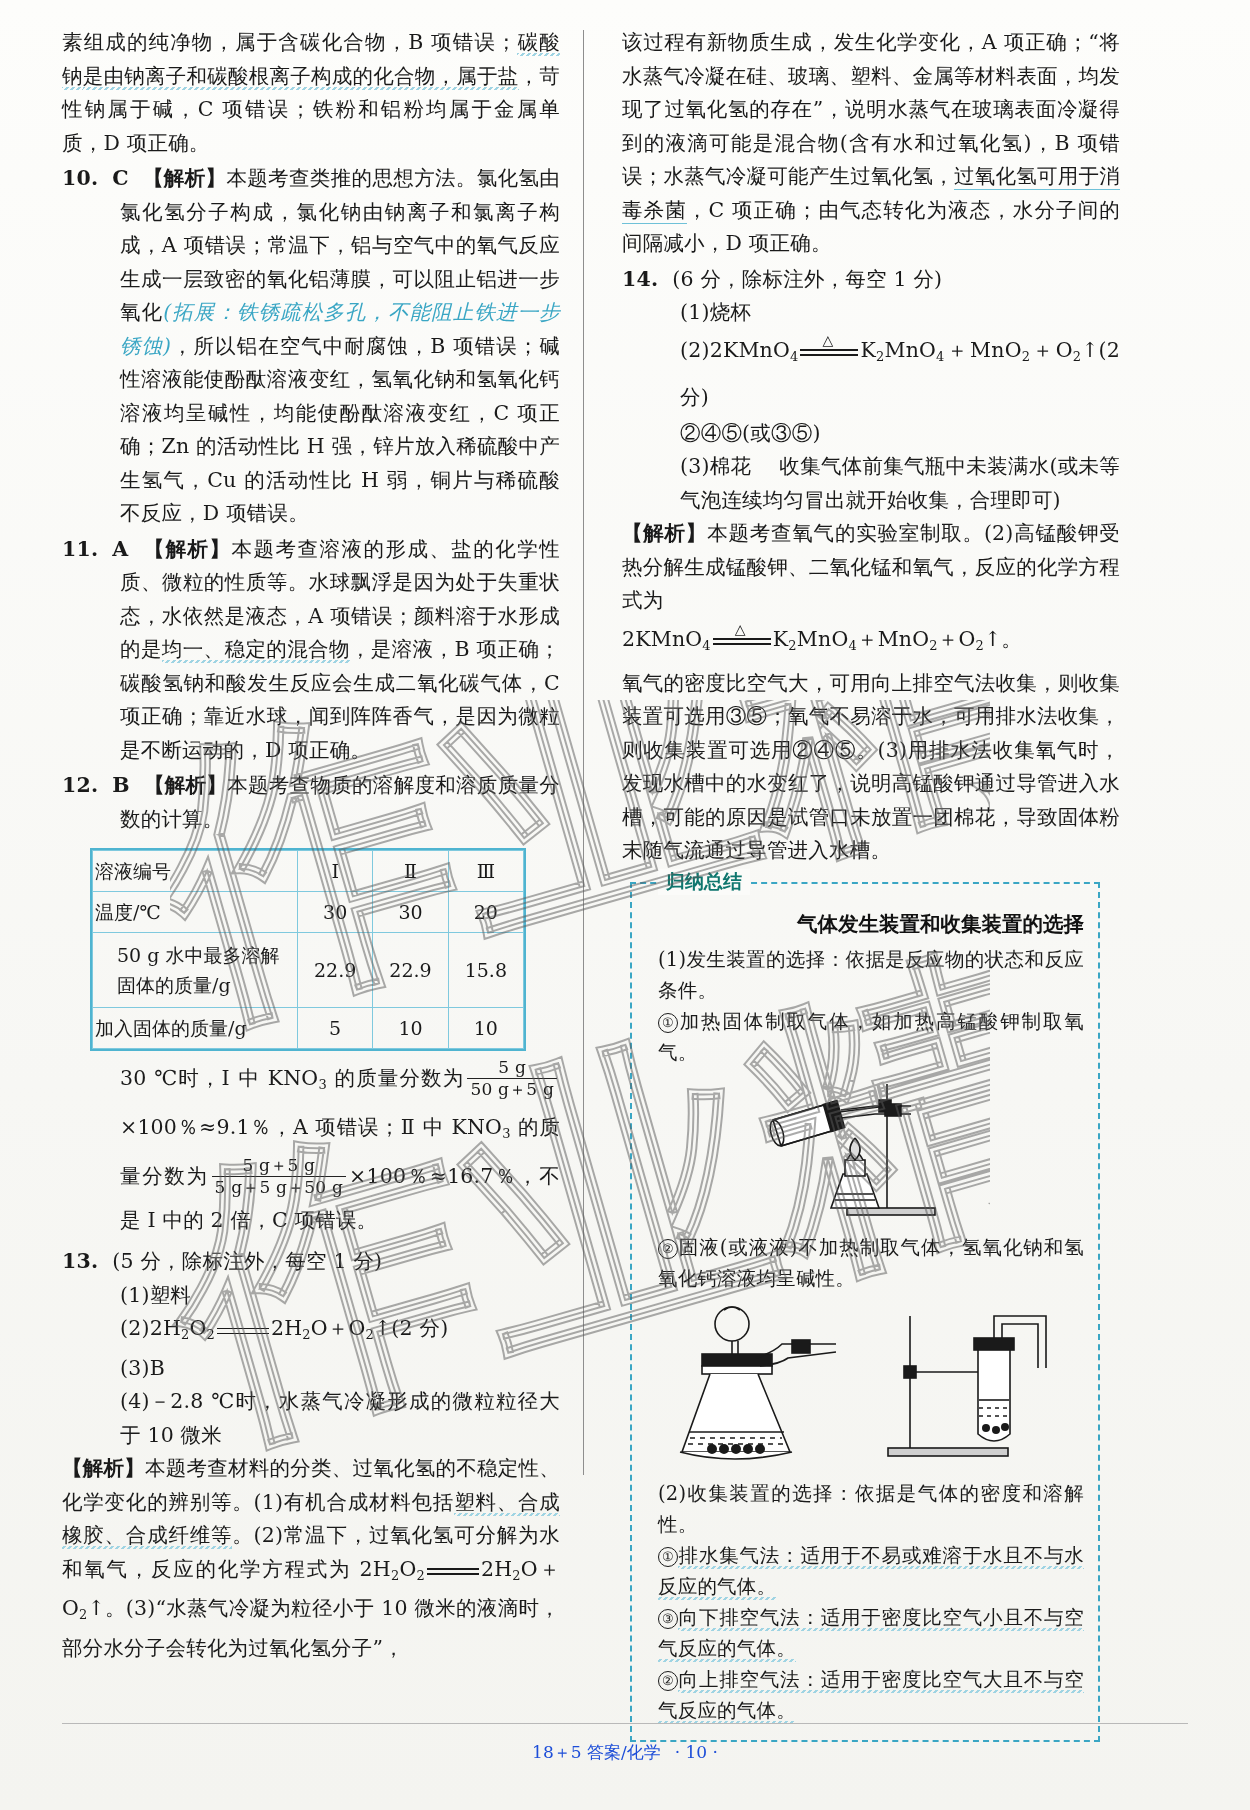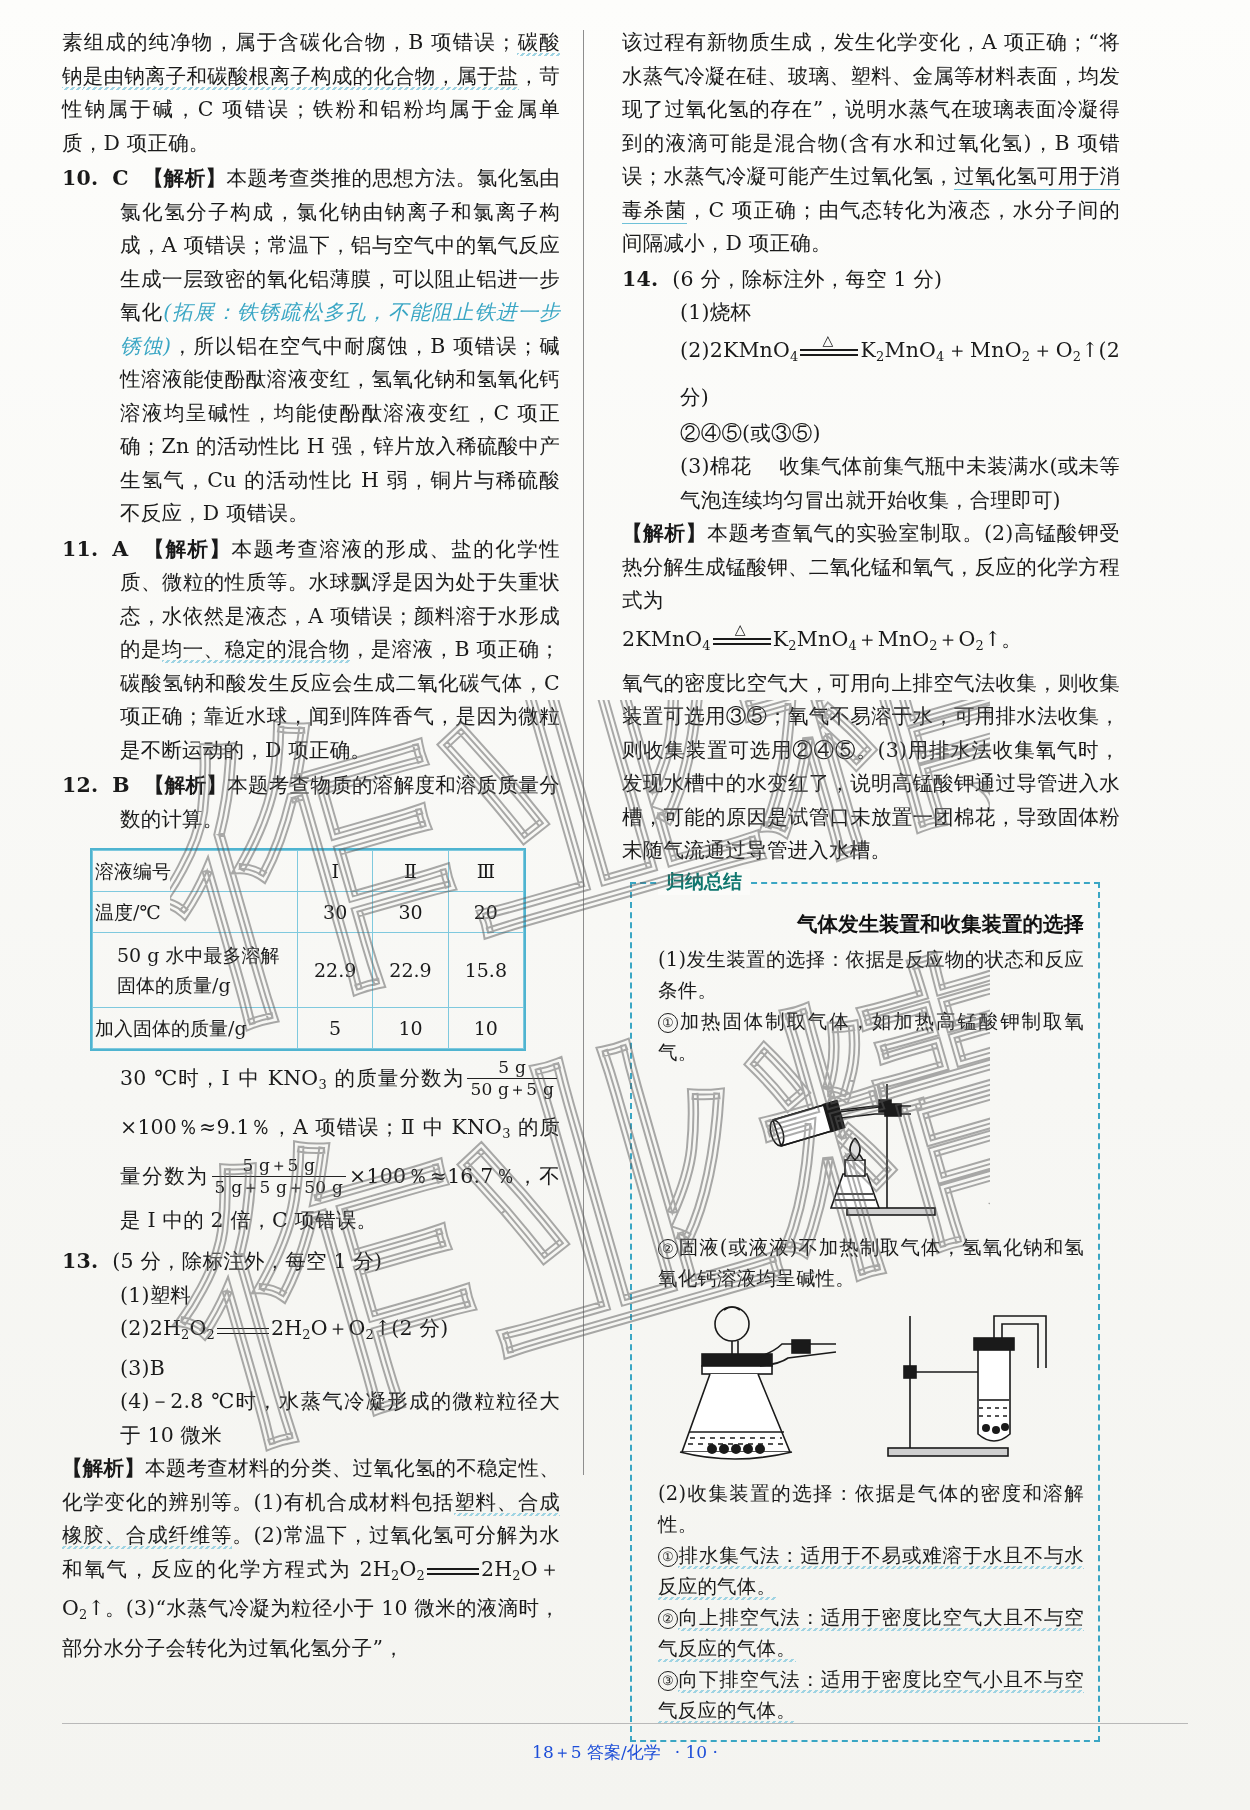--- a/index.html
+++ b/index.html
@@ -266,22 +266,22 @@
               </g>
 
               <path d="M112 36 L112 14 L164 14 L164 66"></path>
               <path d="M120 36 L120 22 L156 22 L156 66"></path>
             </g>
           </svg>
         </div>
 
         <div class="tx"><span>(2)收集装置的选择：依据是气体的密度和溶解性。</span></div>
         <div class="tx"><span class="circnum">①</span><span class="wavy">排水集气法：适用于不易或难溶于水且不与水反应的气体。</span></div>
+        <div class="tx"><span class="circnum">③</span><span class="wavy">向下排空气法：适用于密度比空气小且不与空气反应的气体。</span></div>
         <div class="tx"><span class="circnum">②</span><span class="wavy">向上排空气法：适用于密度比空气大且不与空气反应的气体。</span></div>
-        <div class="tx"><span class="circnum">③</span><span class="wavy">向下排空气法：适用于密度比空气小且不与空气反应的气体。</span></div>
       </div>
 
     </div>
   </div>
 
   <svg class="wm" viewBox="0 0 820 780">
     <text x="20" y="300" font-size="300" transform="rotate(-16 20 300)">作业精灵</text>
     <text x="40" y="720" font-size="300" transform="rotate(-16 40 720)">作业精灵</text>
   </svg>
 

